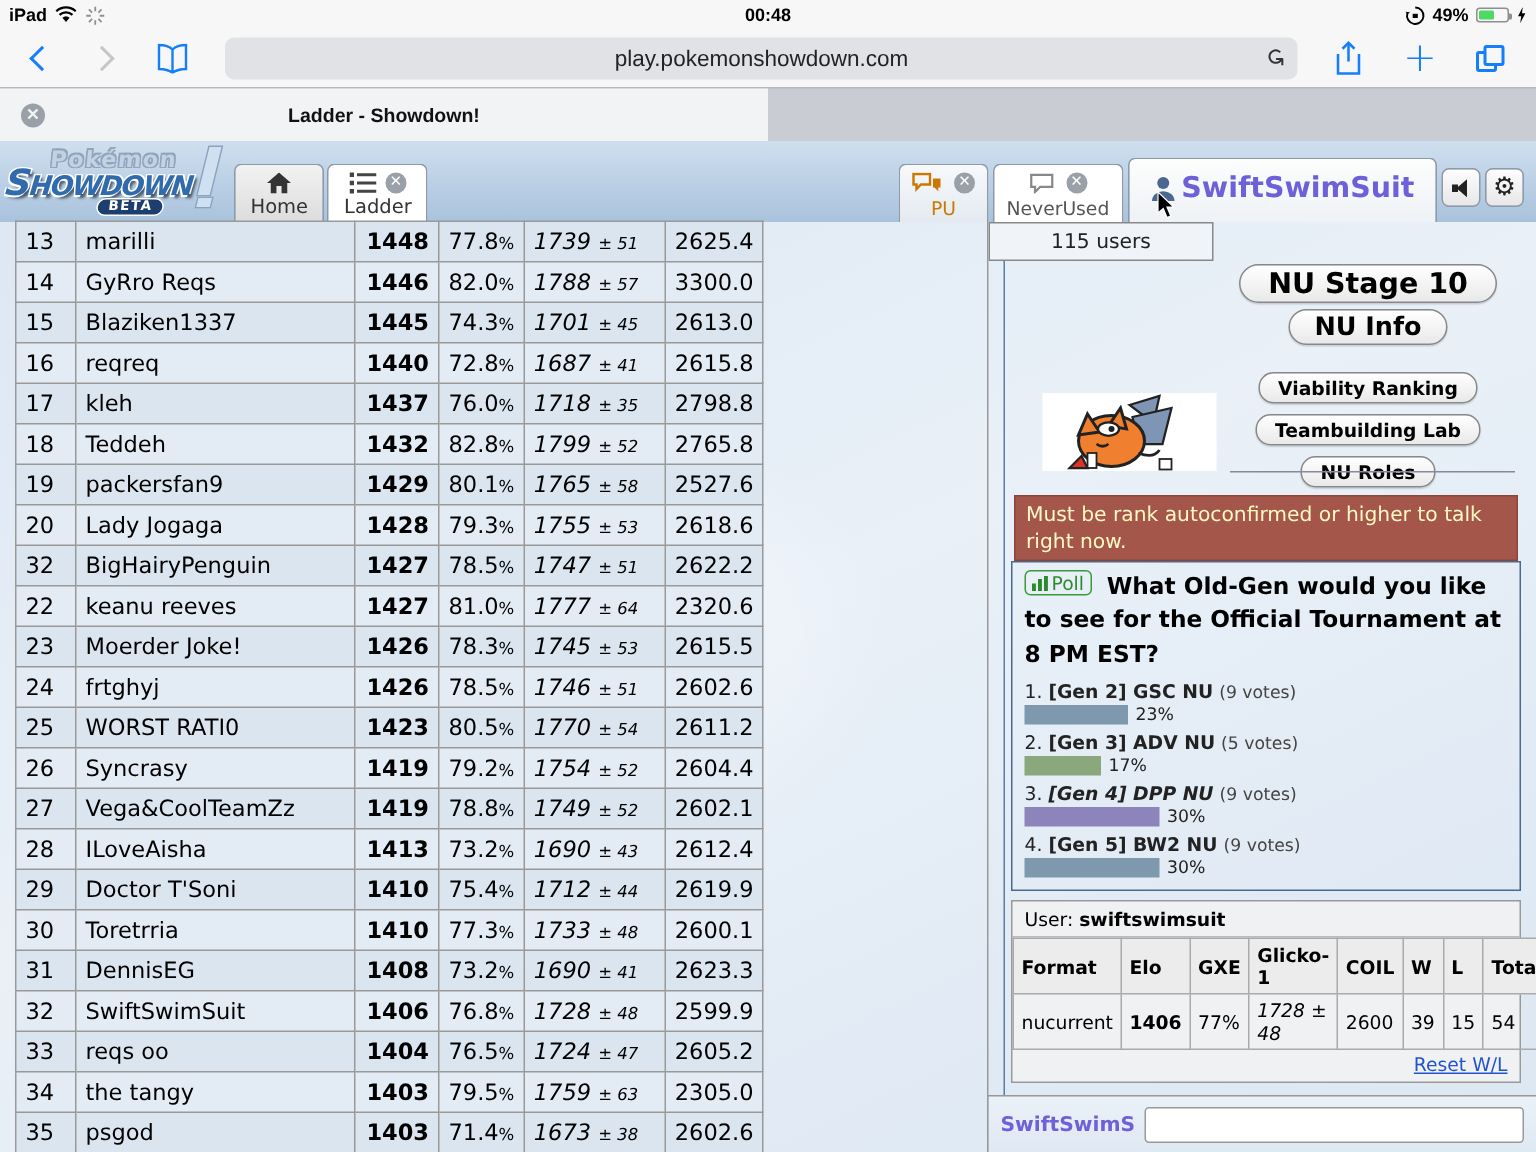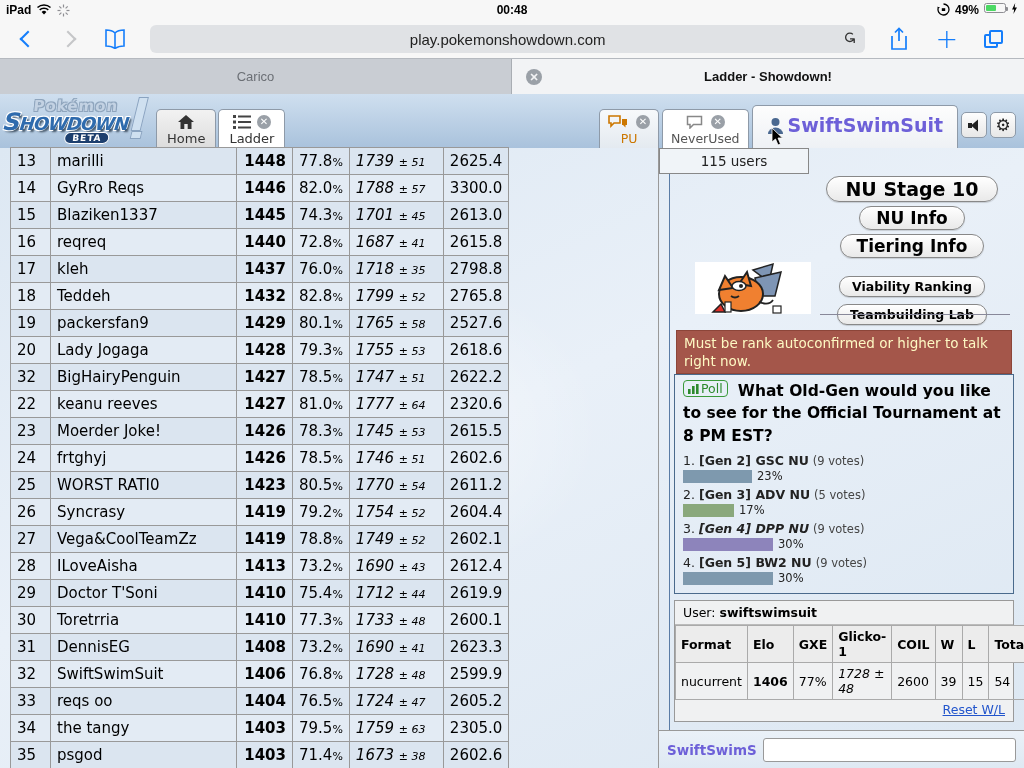--- a/index.html
+++ b/index.html
@@ -5,21 +5,21 @@
   * { margin:0; padding:0; box-sizing:border-box; }
   html,body { width:1024px; height:768px; overflow:hidden; }
   body { font-family:"DejaVu Sans", sans-serif; background:#e6eef6; position:relative; }
 
   
   .status-bar { position:absolute; top:0; left:0; width:1024px; height:20px; background:#f7f7f7;
     display:flex; align-items:center; font-family:"Liberation Sans",sans-serif; font-size:12px; color:#000; }
   .sb-left { display:flex; align-items:center; gap:5px; padding-left:6px; width:180px; }
   .sb-device { font-weight:bold; font-size:12px; }
   .sb-center { flex:1; text-align:center; font-weight:bold; font-size:12px; }
-  .sb-right { width:180px; display:flex; justify-content:flex-end; gap:5px; padding-right:6px; }
+  .sb-right { width:180px; display:flex; align-items:center; justify-content:flex-end; gap:5px; padding-right:6px; }
   .sb-pct { font-weight:bold; font-size:12px; }
   .battery { width:22px; height:10px; border:1px solid #8e8e93; border-radius:2.5px; position:relative; }
   .battery .fill { position:absolute; left:1px; top:1px; bottom:1px; width:48%; background:#4cd964; border-radius:1px; }
   .battery .nub { position:absolute; right:-3px; top:2.5px; width:2px; height:4px; background:#8e8e93; border-radius:0 1px 1px 0; }
   .bolt { width:7px; height:11px; background:#000; clip-path:polygon(60% 0,15% 58%,45% 58%,35% 100%,85% 40%,52% 40%); }
 
   
   .toolbar { position:absolute; top:20px; left:0; width:1024px; height:38px; background:#f7f7f7;
     display:flex; align-items:center; gap:14px; padding:0 14px; }
   .nav-chev { width:12px; height:12px; border-left:2.5px solid #157efb; border-bottom:2.5px solid #157efb; }
@@ -212,23 +212,20 @@
     </svg>
     <span class="plus">+</span>
     <span class="tabs-icon">
         <span class="sq b"></span>
         <span class="sq f"></span>
       </span>
   </div>
 </div>
 
 <div class="tabbar">
-  <div class="stab inactive">
-    <span>Carico</span>
-  </div>
   <div class="stab active">
     <span class="tab-close">✕</span>
     <span>Ladder - Showdown!</span>
   </div>
 </div>
 
 <div class="ps-header">
   <div class="ps-logo">
     <div class="logo-poke">Pokémon</div>
     <div class="logo-show">S<span style="font-size:18px">HOWDOWN</span></div>
@@ -522,21 +519,20 @@
 
   <div class="room">
     <div class="users-tab">
       <span>115 users</span>
     </div>
 
     <div class="chatbox">
       <div class="intro-btns">
         <div class="pill big">NU Stage 10</div>
         <div class="pill med">NU Info</div>
-        <div class="pill med">Tiering Info</div>
         <div class="sm-group">
           <div class="pill sm">Viability Ranking</div>
           <div class="pill sm">Teambuilding Lab</div>
           <div class="pill sm">NU Roles</div>
         </div>
       </div>
 
       <div class="sprite">
         <svg width="116" height="52" viewBox="0 0 116 52">
 

